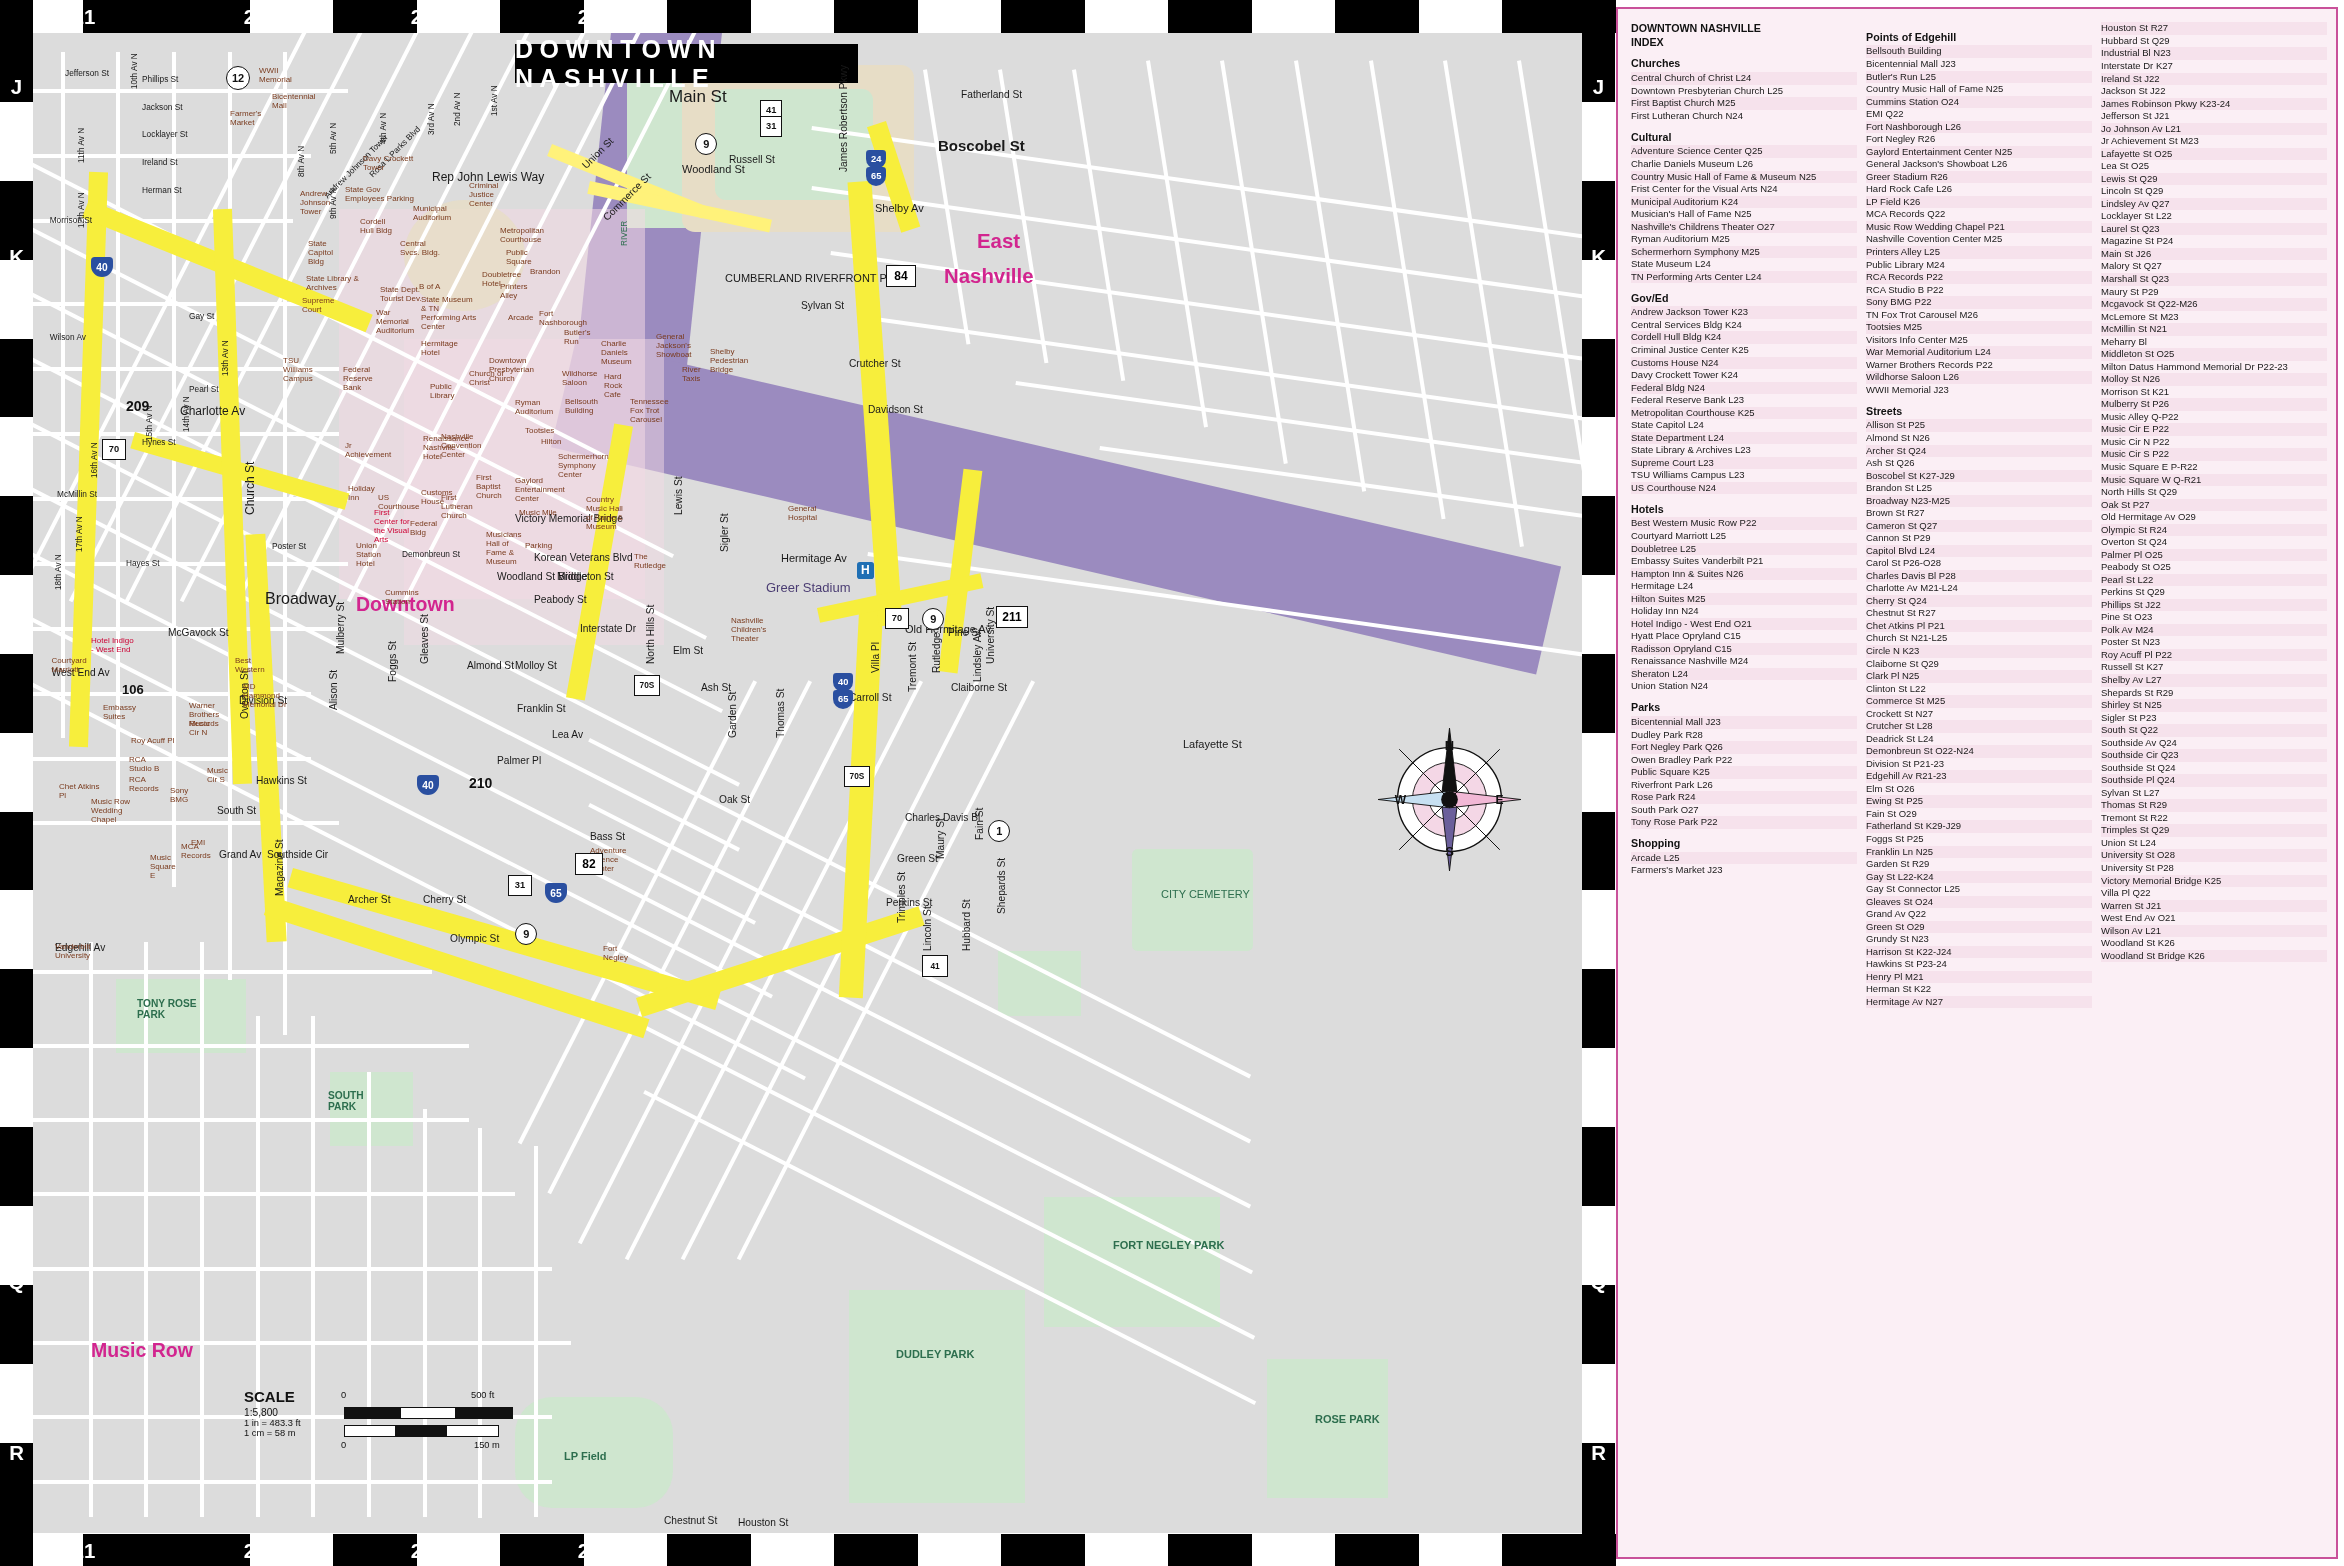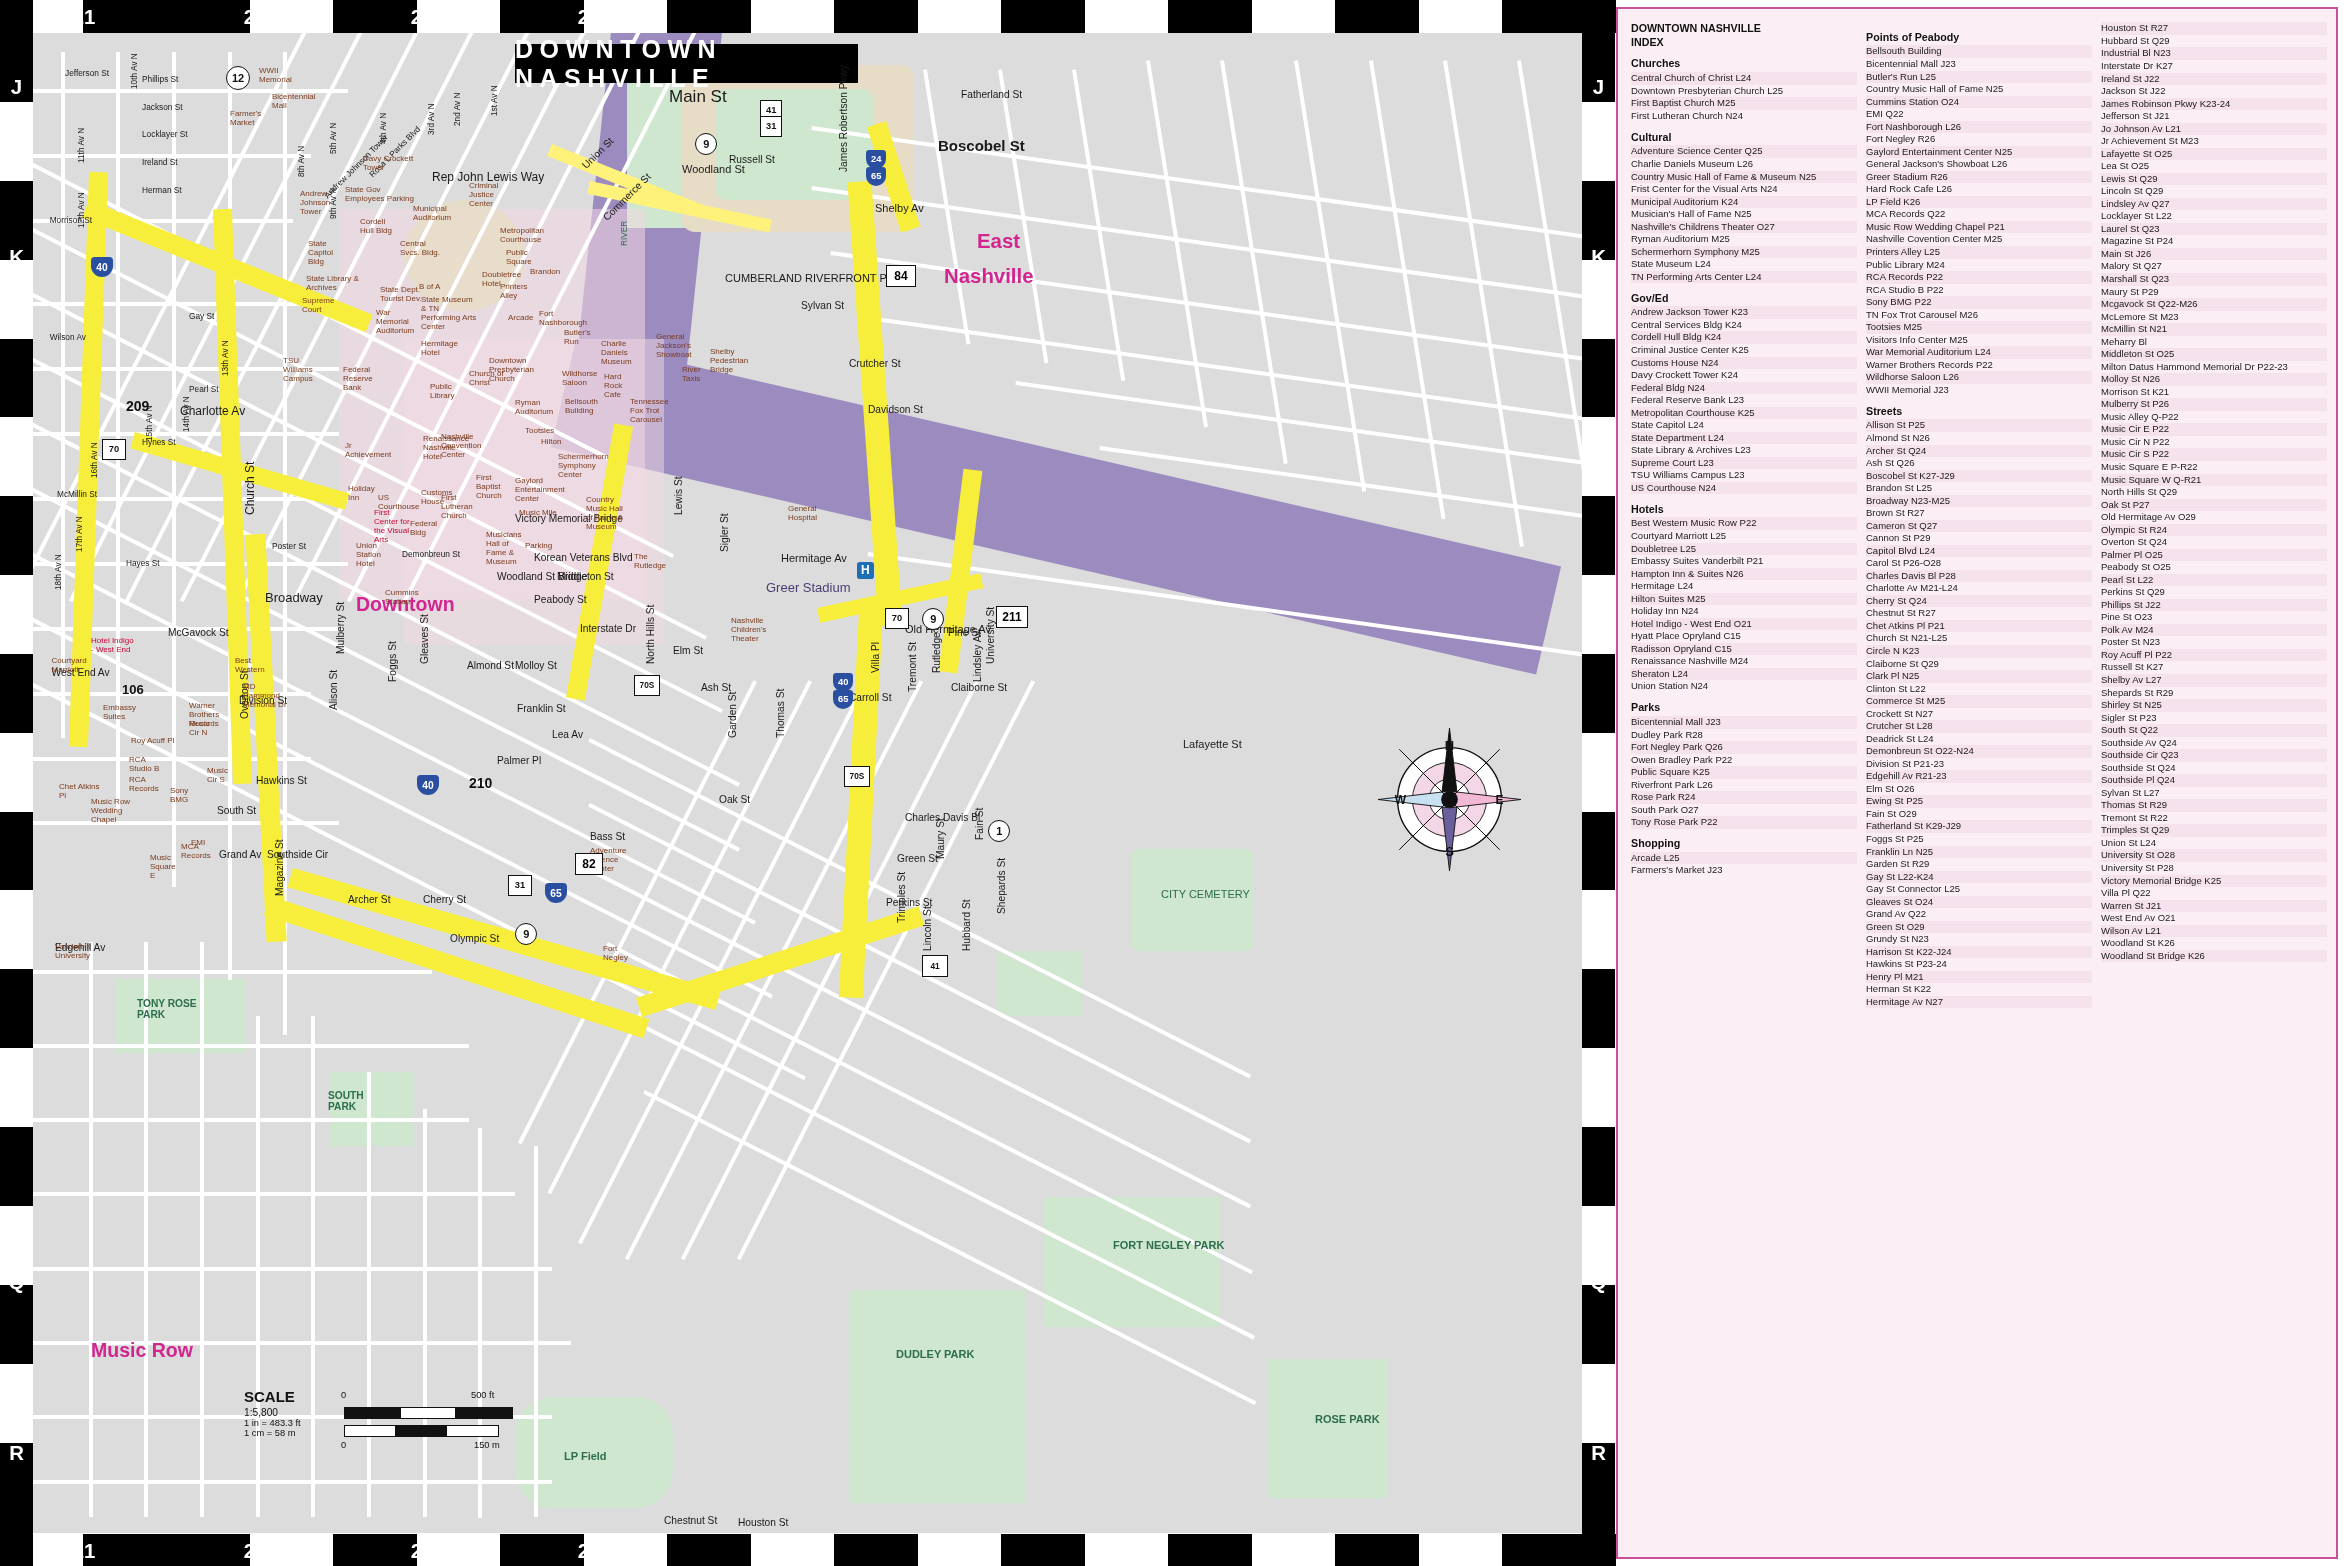--- a/index.html
+++ b/index.html
@@ -213,21 +213,21 @@
     <div class="lbl" style="left:109px;top:152px;">Herman St</div>
     <div class="lbl" style="left:16.7px;top:182px;">Morrison St</div>
     <div class="lbl" style="left:16.7px;top:299px;">Wilson Av</div>
     <div class="lbl" style="left:156px;top:278px;">Gay St</div>
     <div class="lbl" style="left:156px;top:351px;">Pearl St</div>
     <div class="lbl" style="left:109px;top:404px;">Hynes St</div>
     <div class="lbl" style="left:24px;top:456px;">McMillin St</div>
     <div class="lbl" style="left:93px;top:525px;">Hayes St</div>
     <div class="lbl" style="left:147px;top:371px;font-size:12px;">Charlotte Av</div>
     <div class="lbl v" style="left:210px;top:482px;font-size:12px;">Church St</div>
-    <div class="lbl" style="left:232px;top:557px;font-size:13px;">Broadway</div>
+    <div class="lbl" style="left:232px;top:557px;font-size:16px;">Broadway</div>
     <div class="lbl" style="left:239px;top:508px;">Poster St</div>
     <div class="lbl" style="left:369px;top:516px;">Demonbreun St</div>
     <div class="lbl" style="left:18.6px;top:634px;font-size:10.2px;">West End Av</div>
     <div class="lbl" style="left:135px;top:594px;font-size:10.2px;">McGavock St</div>
     <div class="lbl" style="left:206px;top:662px;font-size:10.2px;">Division St</div>
     <div class="lbl" style="left:223px;top:742px;font-size:10.2px;">Hawkins St</div>
     <div class="lbl" style="left:184px;top:772px;font-size:10.2px;">South St</div>
     <div class="lbl" style="left:234px;top:816px;font-size:10.2px;">Southside Cir</div>
     <div class="lbl" style="left:22px;top:909px;font-size:10.2px;">Edgehill Av</div>
     <div class="lbl" style="left:186px;top:816px;font-size:10.2px;">Grand Av</div>
@@ -630,21 +630,21 @@
             </div>
             <div class="isub">Shopping</div>
             <div class="zebra">
               <div class="ientry">Arcade L25</div>
               <div class="ientry">Farmers's Market J23</div>
             </div>
           </div>
       </div>
       <div class="icol">
         <div id="col2">
-            <div class="isub">Points of Peabody</div>
+            <div class="isub">Points of Edgehill</div>
             <div class="zebra">
               <div class="ientry">Bellsouth Building</div>
               <div class="ientry">Bicentennial Mall J23</div>
               <div class="ientry">Butler's Run L25</div>
               <div class="ientry">Country Music Hall of Fame N25</div>
               <div class="ientry">Cummins Station O24</div>
               <div class="ientry">EMI Q22</div>
               <div class="ientry">Fort Nashborough L26</div>
               <div class="ientry">Fort Negley R26</div>
               <div class="ientry">Gaylord Entertainment Center N25</div>

